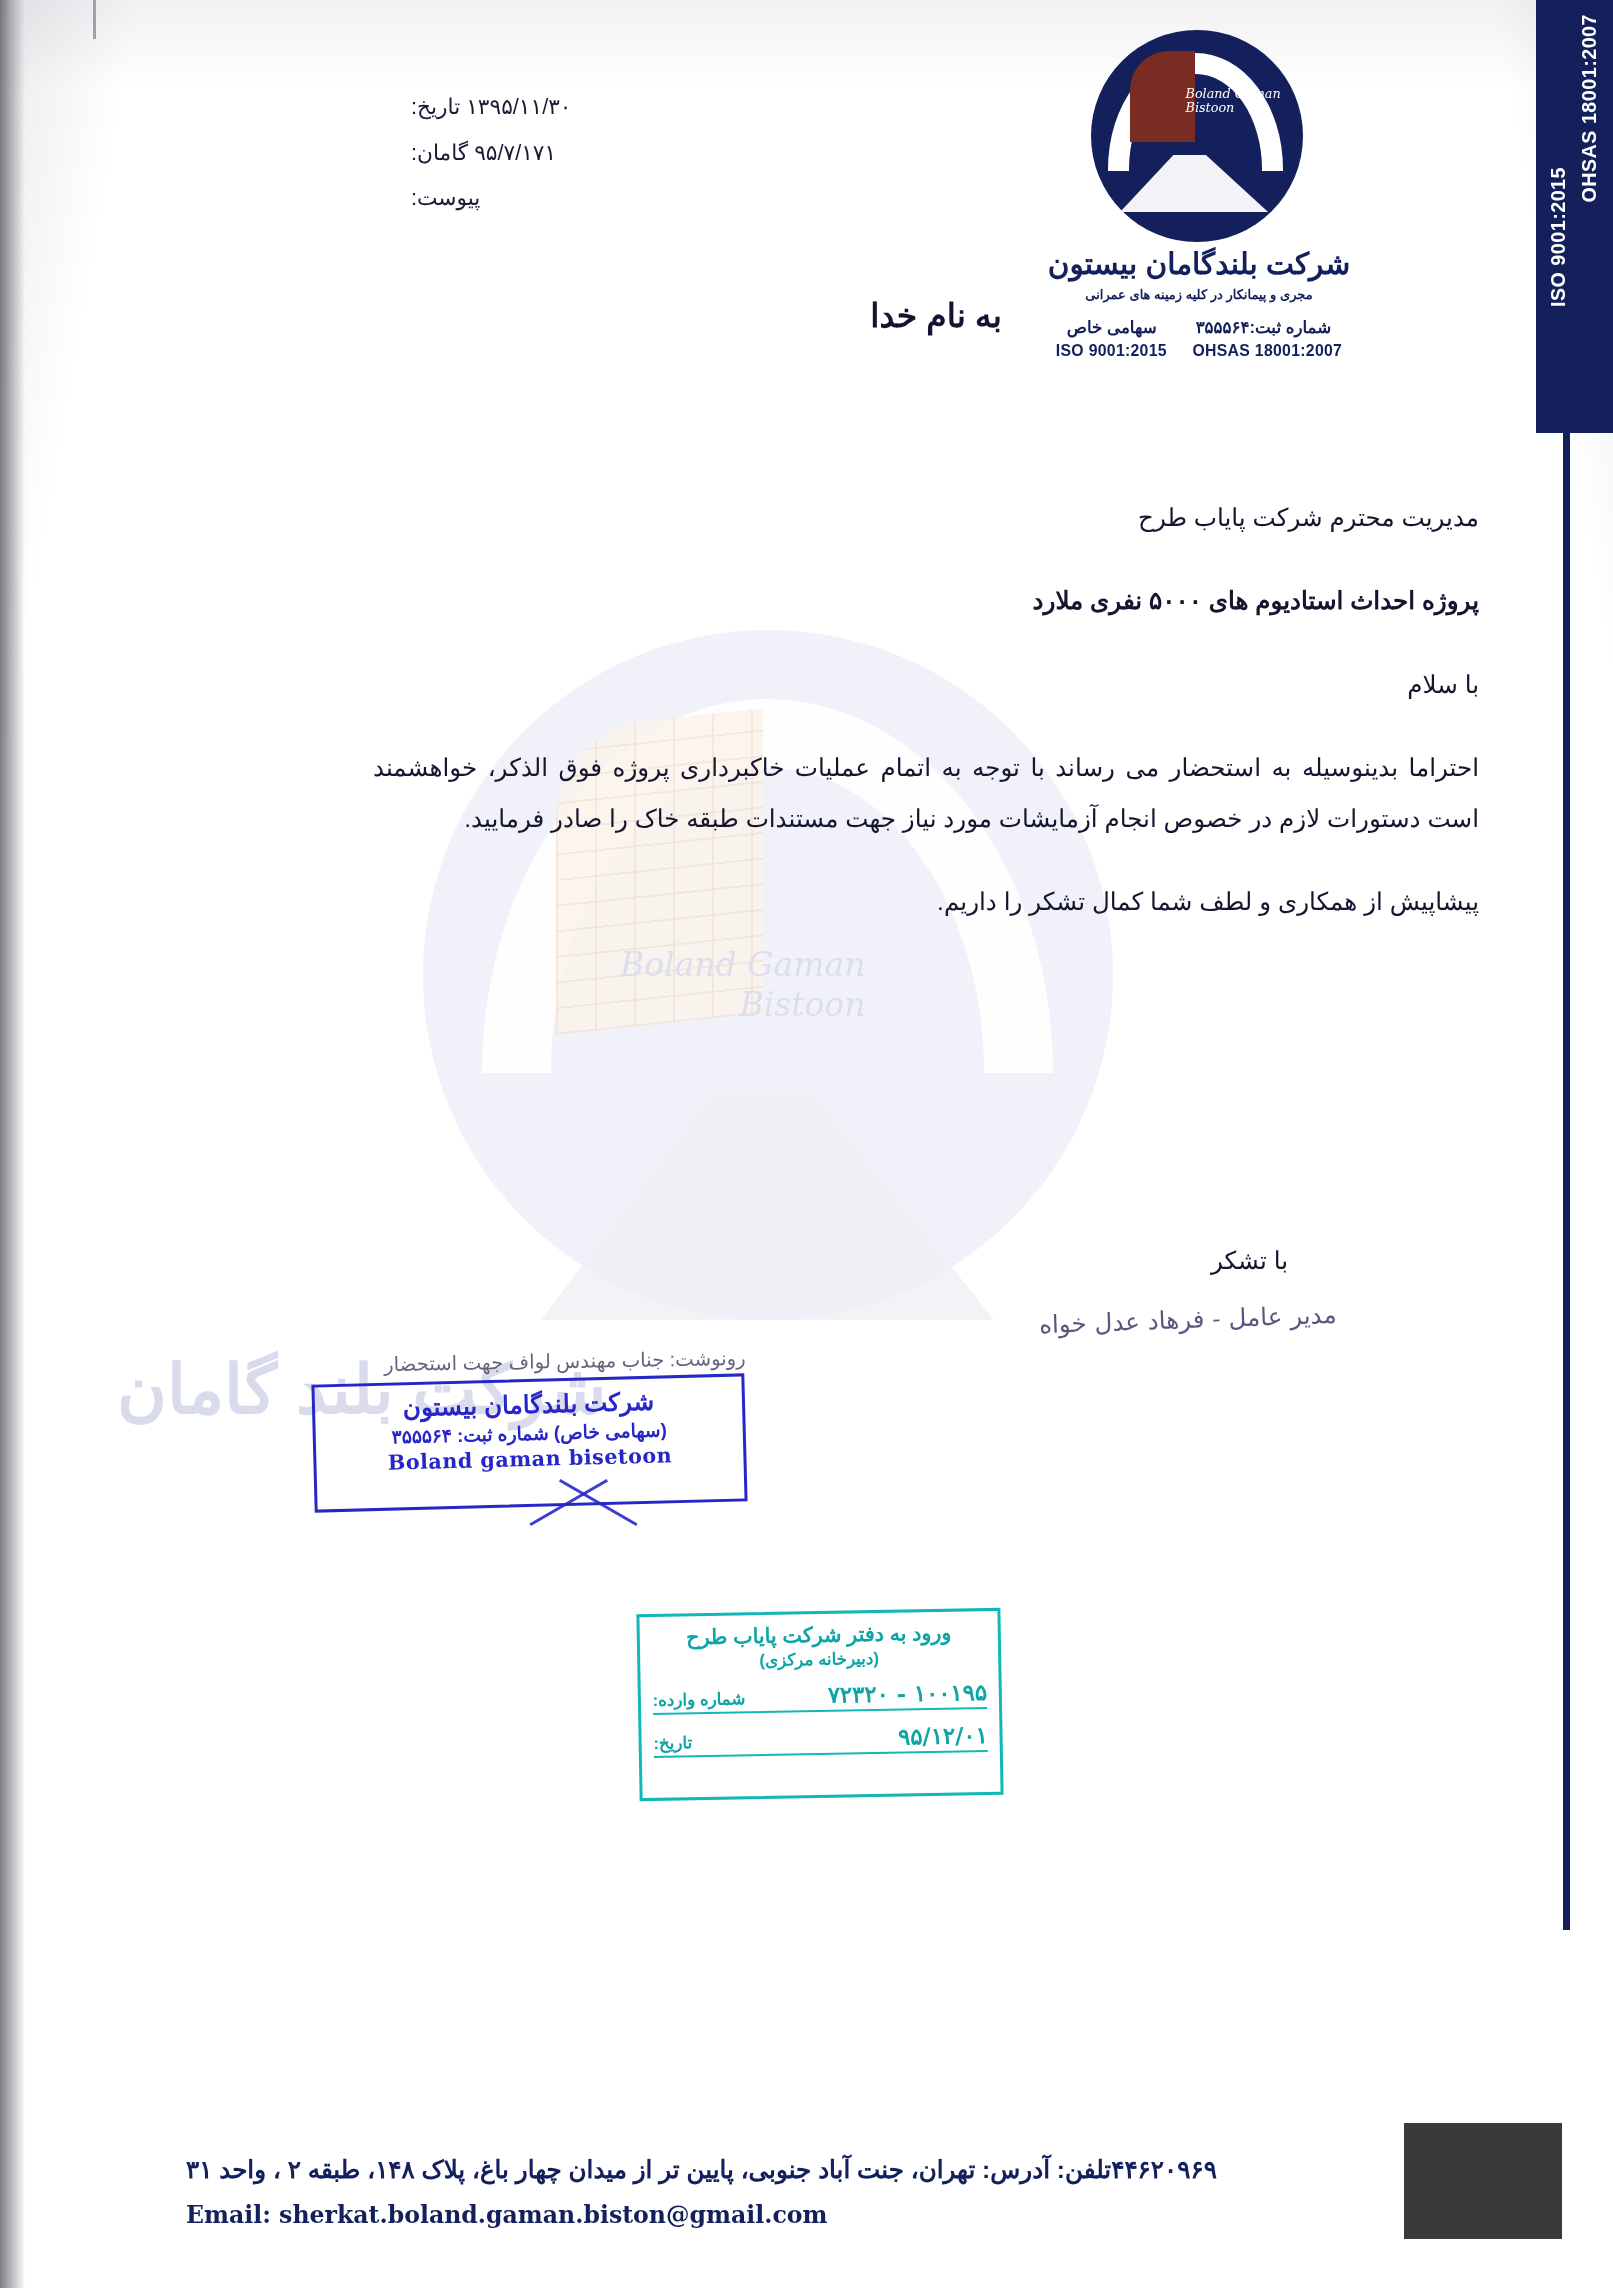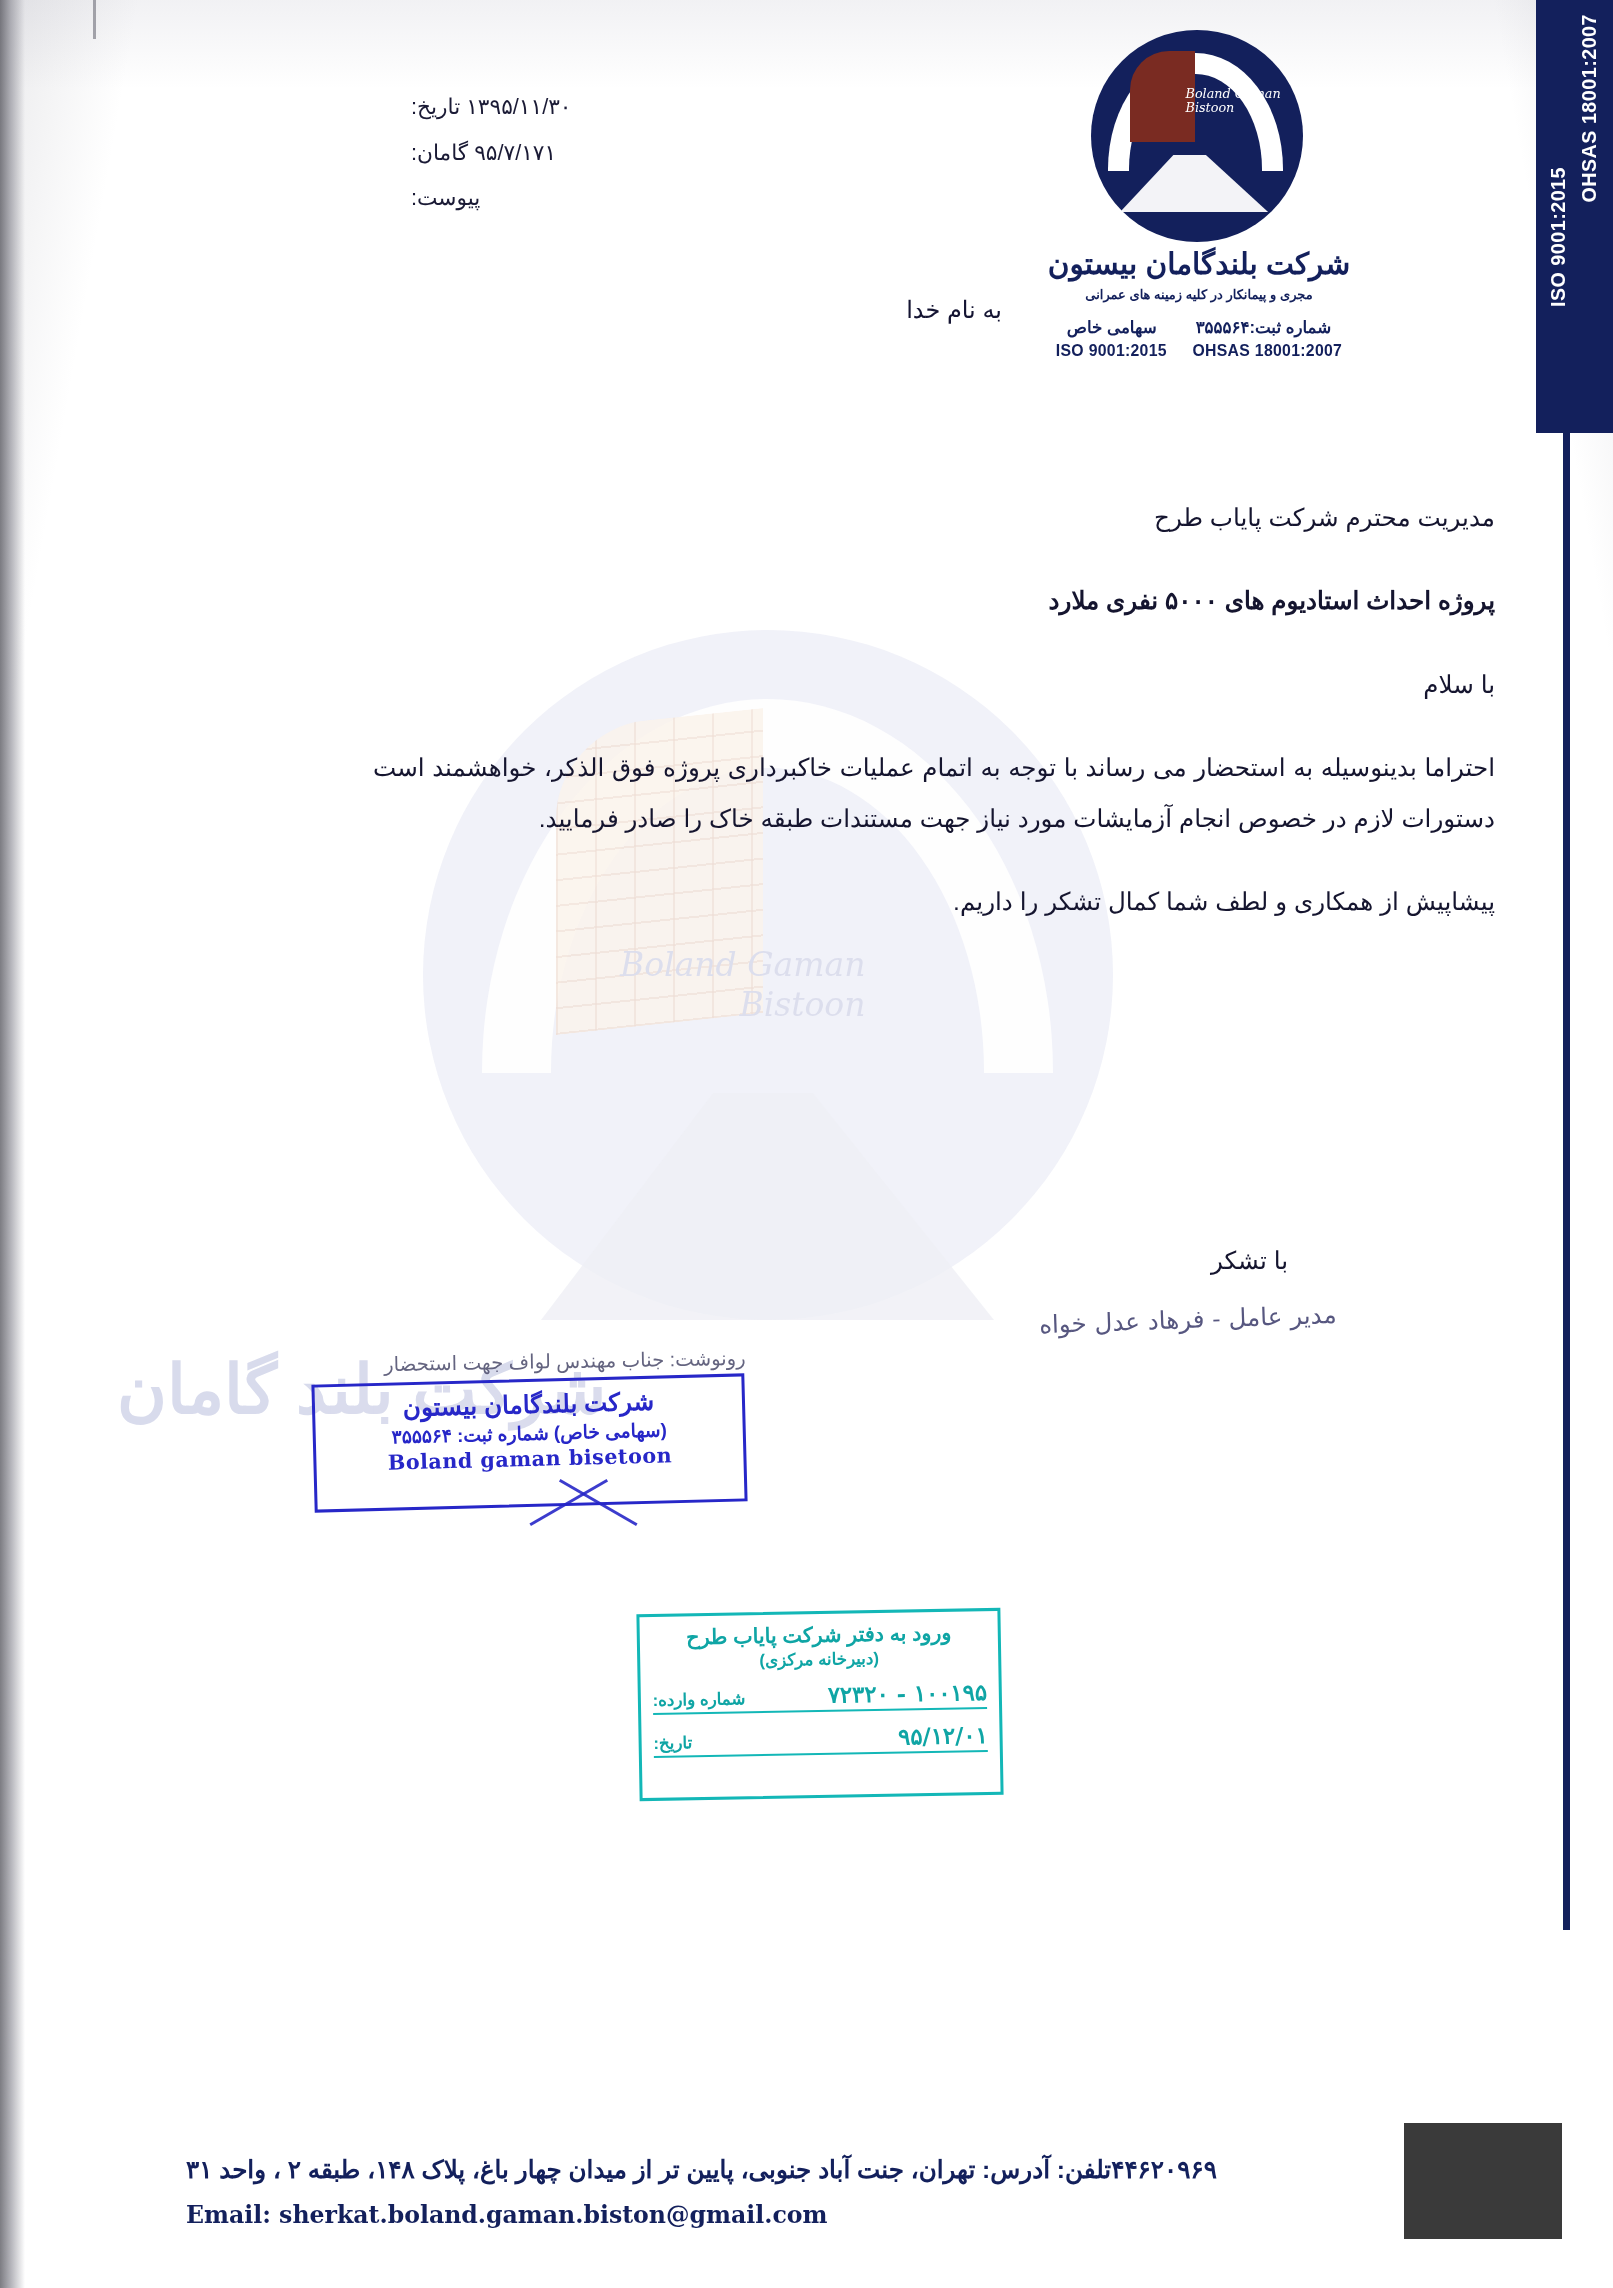--- a/index.html
+++ b/index.html
@@ -188,36 +188,36 @@
   .meta-row {
     display: block;
     white-space: nowrap;
   }
   .meta-label { font-weight: normal; }
   
   .bism {
     position: absolute;
     right: 611px;
     top: 296px;
-    font-size: 24px;
-    font-weight: normal;
+    font-size: 33px;
+    font-weight: bold;
     color: #141432;
   }
   .body {
     position: absolute;
     right: 118px;
     left: 374px;
     top: 493px;
     direction: rtl;
     text-align: right;
     font-size: 24.6px;
     line-height: 2.05;
     color: #15152f;
   }
-  .body p { margin: 0 0 33px 0; }
+  .body p { margin: 0 16px 33px 0; }
   .subject {
     font-weight: bold;
   }
   .subject .u {
     border-bottom: 2px solid #15152f;
     padding-bottom: 3.9px;
   }
   .project-line { font-weight: bold; }
   .para { text-align: justify; }
   .thanks-sign {

